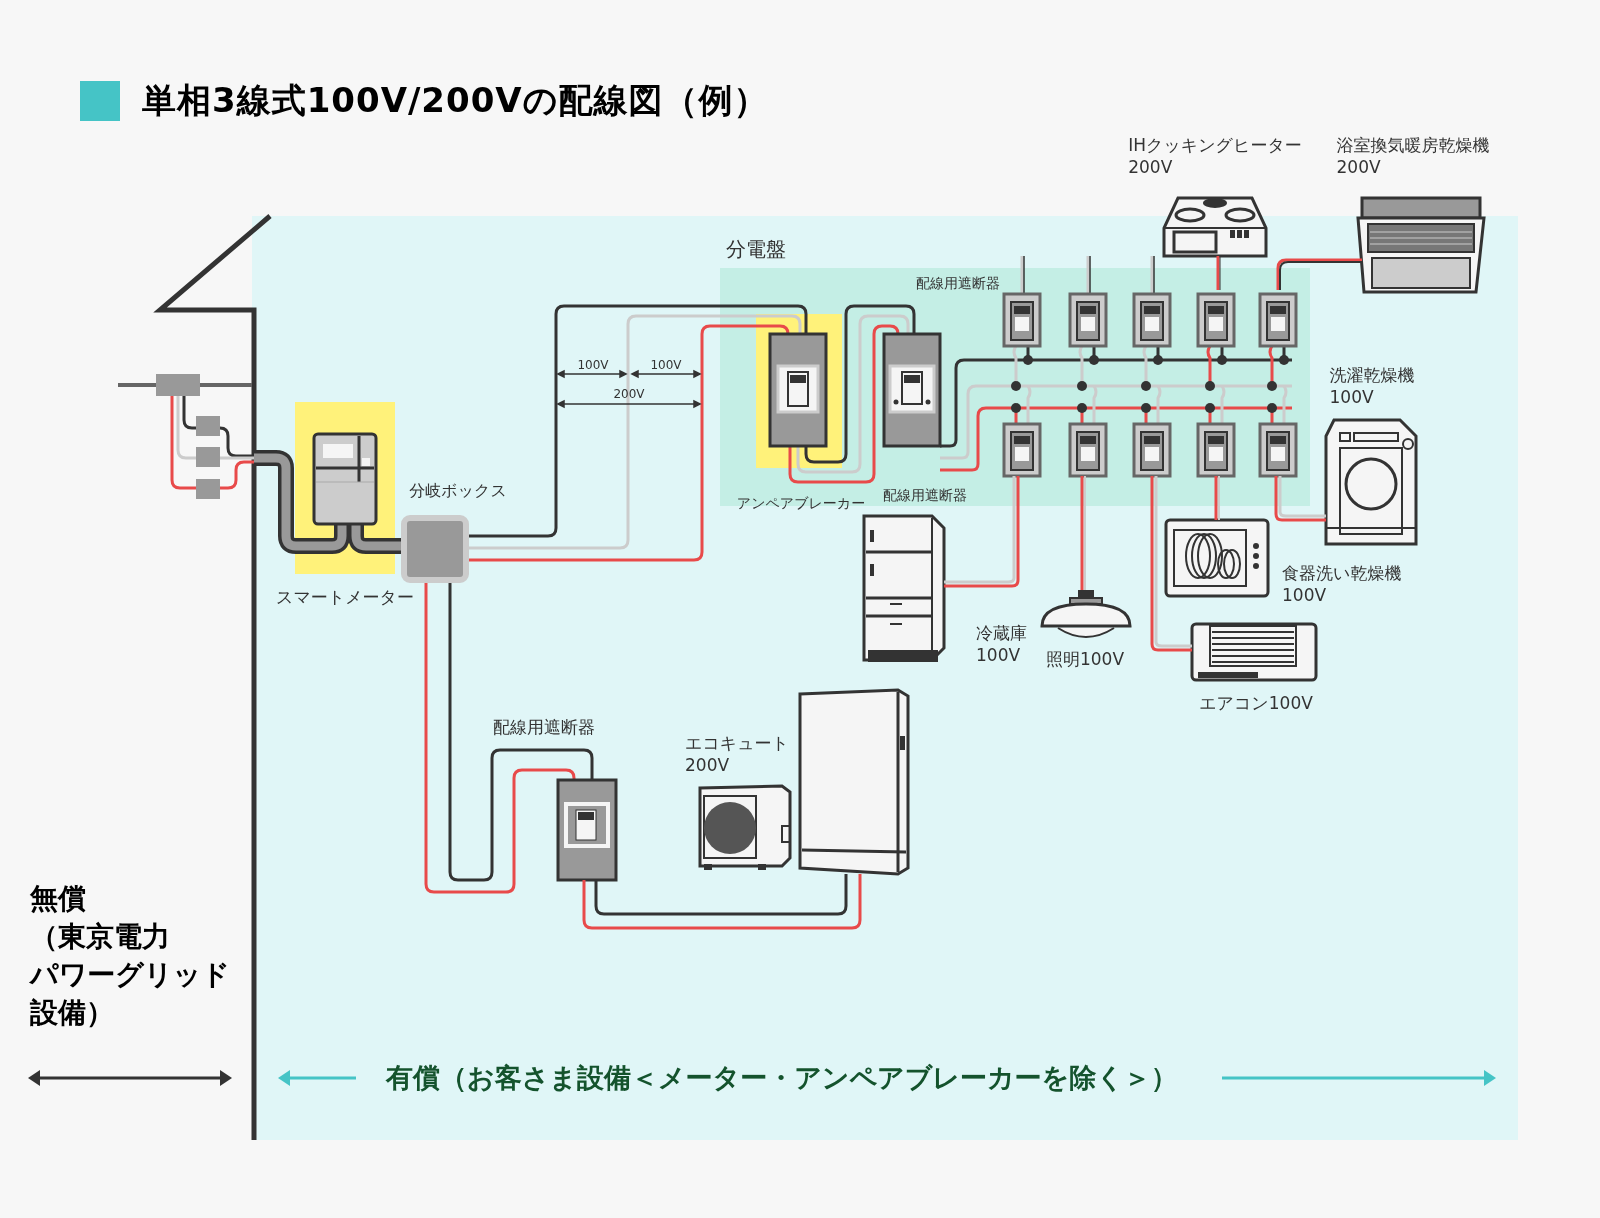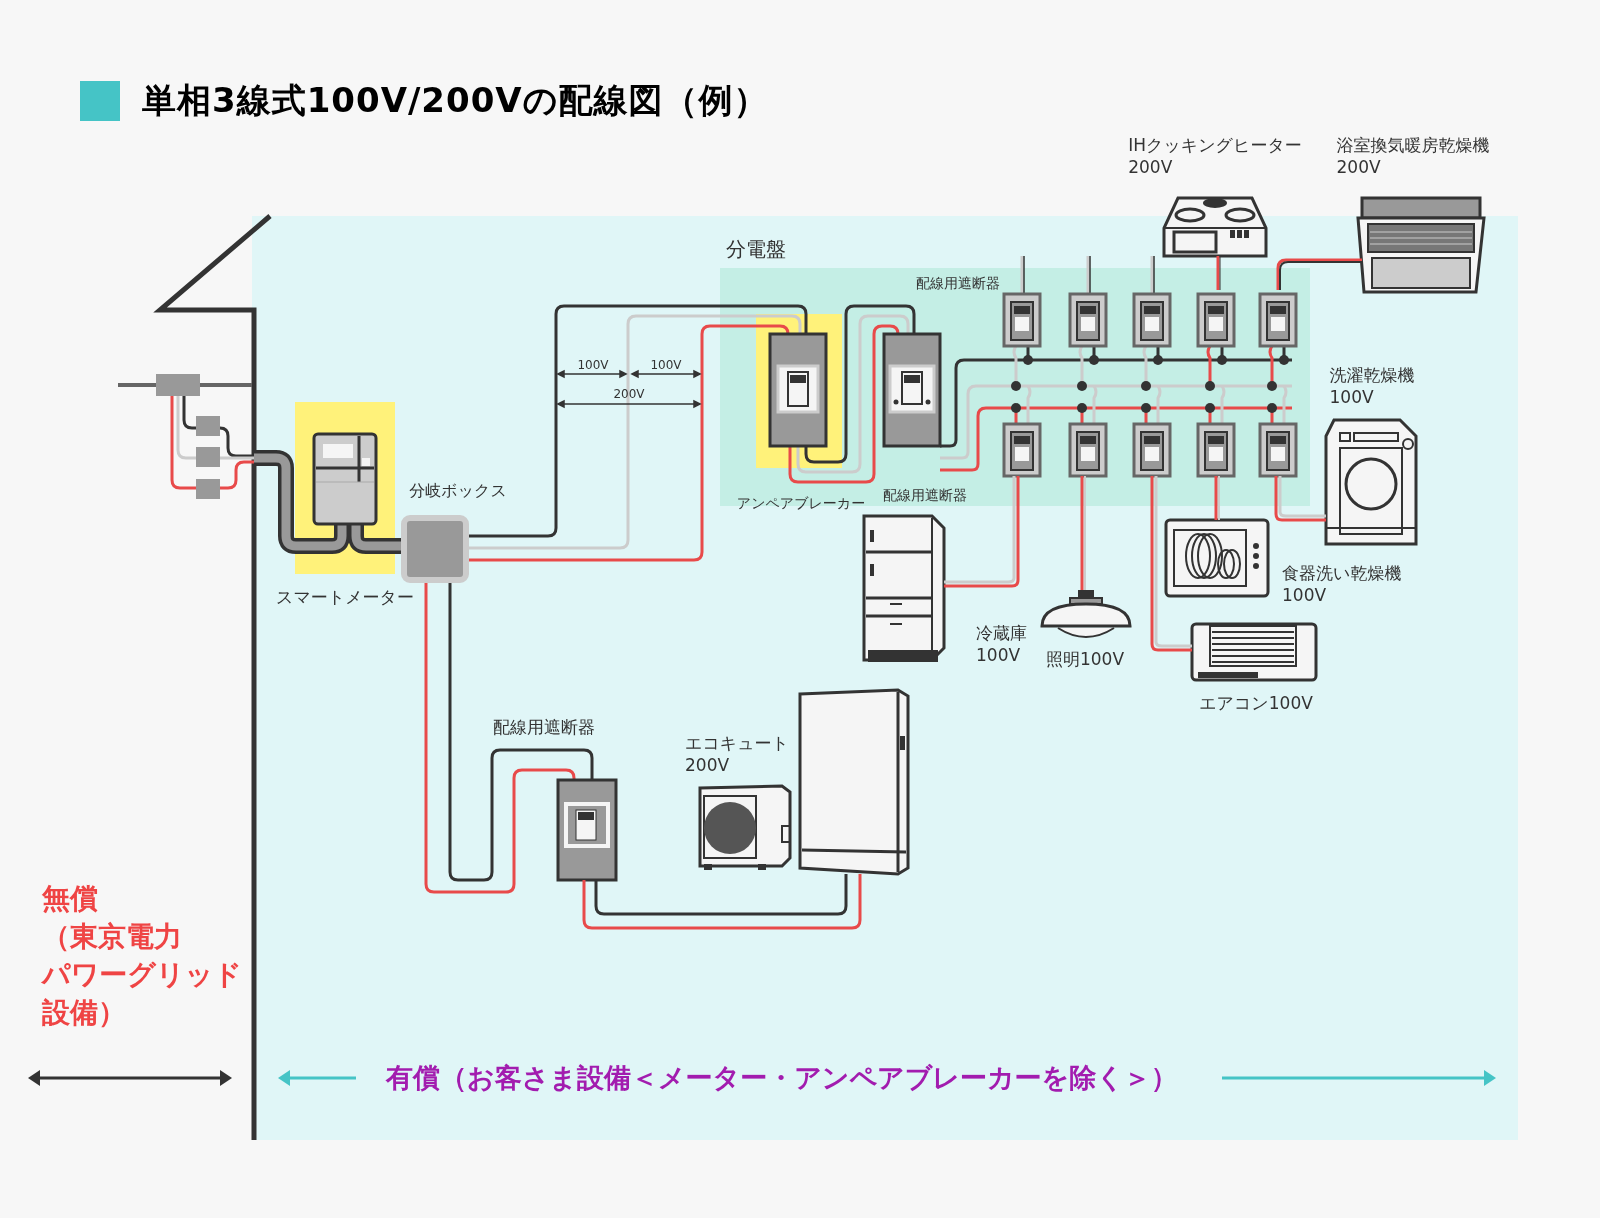--- a/index.html
+++ b/index.html
@@ -6,22 +6,22 @@
   body { width:1600px; height:1218px; background:#f7f7f7; position:relative; overflow:hidden;
          font-family:"DejaVu Sans","Liberation Sans",sans-serif; color:#333; }
   .title-wrap { position:absolute; left:80px; top:78px; display:flex; align-items:center; }
   .title-sq { width:40px; height:40px; background:#45c4c6; margin-right:22px; }
   .title { font-size:34px; font-weight:bold; color:#000000; letter-spacing:1px; }
   svg#diagram { position:absolute; left:0; top:0; }
   .lbl { position:absolute; font-size:17px; color:#333; line-height:22px; white-space:nowrap; }
   .lbl.c { text-align:left; transform:translateX(-50%); }
   .lbl.small { font-size:14px; }
   .lbl.tiny { font-size:12px; }
-  .free { position:absolute; left:42px; top:880px; font-size:28px; font-weight:bold; color:#ef4444; line-height:38px; }
-  .paid { position:absolute; left:386px; top:1060px; font-size:27px; color:#a21caf; font-weight:bold; white-space:nowrap; }
+  .free { position:absolute; left:30px; top:880px; font-size:28px; font-weight:bold; color:#000000; line-height:38px; }
+  .paid { position:absolute; left:386px; top:1060px; font-size:27px; color:#14532d; font-weight:bold; white-space:nowrap; }
 </style>
 </head>
 <body>
 
 <div class="title-wrap">
   <div class="title-sq"></div>
   <div class="title">単相3線式100V/200Vの配線図（例）</div>
 </div>
 
 <svg id="diagram" width="1600" height="1218">

